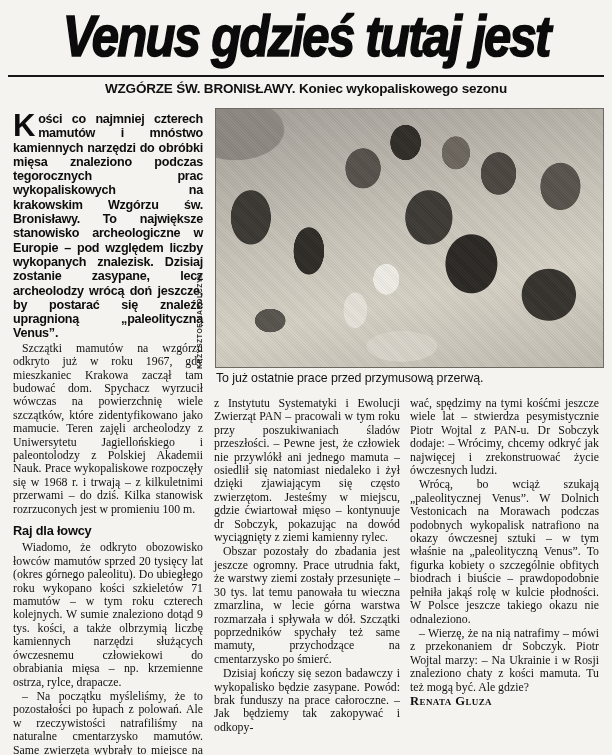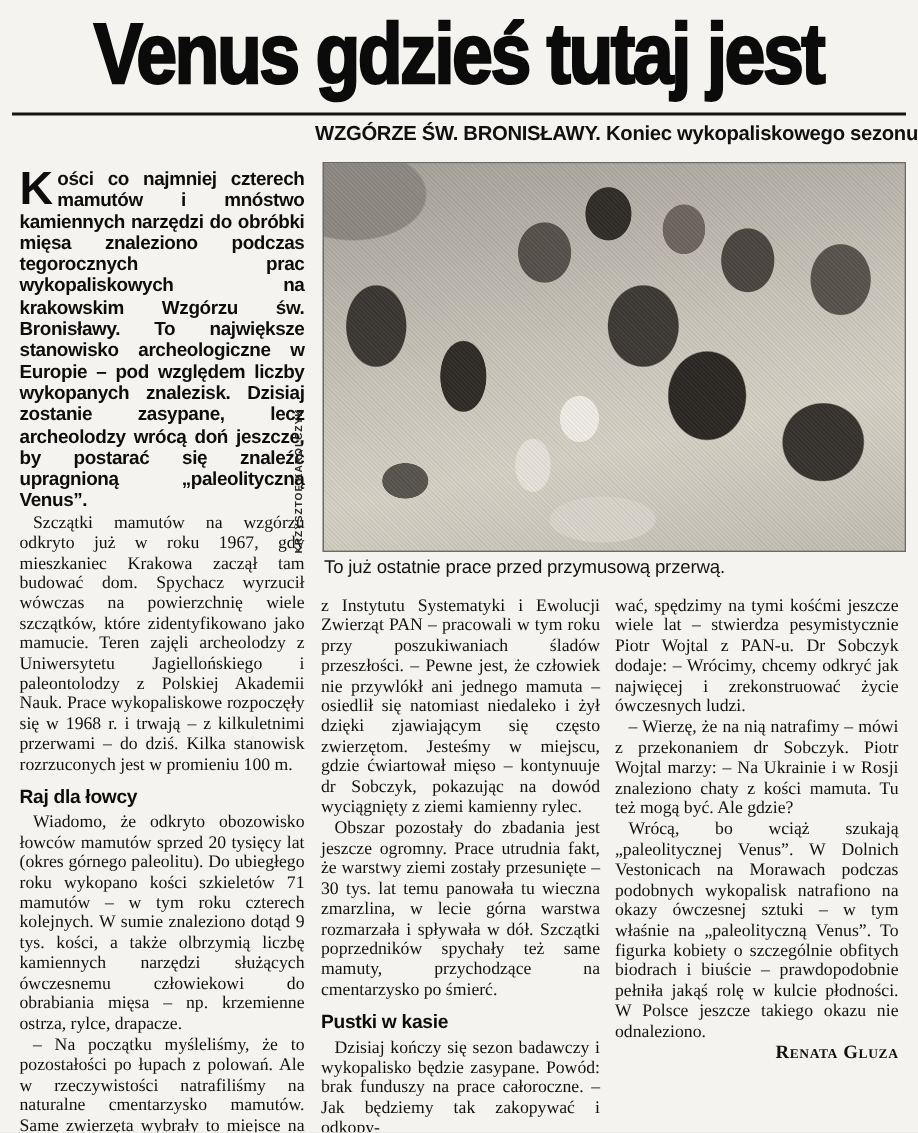--- a/index.html
+++ b/index.html
@@ -5,33 +5,34 @@
   html,body{margin:0;padding:0;background:#e8e6e1;}
   .page{
     position:relative;width:612px;height:755px;margin:0 auto;
     background:#f4f3ef;
     font-family:"Liberation Serif",serif;color:#121110;overflow:hidden;
   }
   
   .headline{
     position:absolute;top:1px;left:0;width:612px;text-align:center;
     white-space:nowrap;
+    font-style:italic;
   }
   .headline .hl-inner{
     display:inline-block;
     font-family:"Liberation Sans",sans-serif;
     font-weight:700;font-size:57px;letter-spacing:-2px;line-height:70px;
     transform:scaleX(0.86);transform-origin:50% 50%;
     -webkit-text-stroke:1.6px #0b0b0b;color:#0b0b0b;
   }
   .kicker-rule{
     position:absolute;top:75px;left:8px;width:596px;height:2px;background:#161616;
   }
   .kicker{
-    position:absolute;top:81px;left:0;width:612px;text-align:right;
+    position:absolute;top:81px;left:0;width:612px;text-align:center;
     font-family:"Liberation Sans",sans-serif;font-weight:700;font-size:13.5px;
     letter-spacing:-0.2px;color:#101010;
   }
   
   .col{position:absolute;font-size:11.8px;line-height:13.4px;text-align:justify;}
   .col p{margin:0 0 1px 0;}
   .col p.indent{text-indent:9px;}
   .col1{left:13px;top:112px;width:190px;}
   .col2{left:214px;top:397px;width:186px;}
   .col3{left:410px;top:397px;width:189px;}
@@ -81,21 +82,21 @@
     font-family:"Liberation Sans",sans-serif;font-weight:700;font-size:6.8px;
     letter-spacing:0.6px;color:#2a2a2a;text-align:left;white-space:nowrap;
   }
   .caption{
     position:absolute;left:216px;top:371px;width:388px;
     font-family:"Liberation Sans",sans-serif;
     font-size:12.4px;letter-spacing:-0.1px;color:#141414;
   }
   .byline{
     font-family:"Liberation Serif",serif;font-variant:small-caps;font-weight:700;
-    font-size:12.6px;text-align:right;letter-spacing:0.4px;margin-top:1px;
+    font-size:12.6px;letter-spacing:0.4px;margin-top:1px;
   }
 </style>
 </head>
 <body>
 
 <div class="page">
 
   <div class="headline">
     <span class="hl-inner">Venus gdzieś tutaj jest</span>
   </div>
@@ -113,24 +114,23 @@
 
   <div class="photo">
     <div class="grain"></div>
   </div>
   <div class="photo-credit">KRZYSZTOF KAROLCZYK</div>
   <div class="caption">To już ostatnie prace przed przymusową przerwą.</div>
 
   <div class="col col2">
     <p>z Instytutu Systematyki i Ewolucji Zwierząt PAN – pracowali w tym roku przy poszukiwaniach śladów przeszłości. – Pewne jest, że człowiek nie przywlókł ani jednego mamuta – osiedlił się natomiast niedaleko i żył dzięki zjawiającym się często zwierzętom. Jesteśmy w miejscu, gdzie ćwiartował mięso – kontynuuje dr Sobczyk, pokazując na dowód wyciągnięty z ziemi kamienny rylec.</p>
     <p class="indent">Obszar pozostały do zbadania jest jeszcze ogromny. Prace utrudnia fakt, że warstwy ziemi zostały przesunięte – 30 tys. lat temu panowała tu wieczna zmarzlina, w lecie górna warstwa rozmarzała i spływała w dół. Szczątki poprzedników spychały też same mamuty, przychodzące na cmentarzysko po śmierć.</p>
-    <div class="sect-head">Pustki w kasie</div>
     <p class="indent">Dzisiaj kończy się sezon badawczy i wykopalisko będzie zasypane. Powód: brak funduszy na prace całoroczne. – Jak będziemy tak zakopywać i odkopy-</p>
   </div>
 
   <div class="col col3">
     <p>wać, spędzimy na tymi kośćmi jeszcze wiele lat – stwierdza pesymistycznie Piotr Wojtal z PAN-u. Dr Sobczyk dodaje: – Wrócimy, chcemy odkryć jak najwięcej i zrekonstruować życie ówczesnych ludzi.</p>
+    <p class="indent">Wrócą, bo wciąż szukają „paleolitycznej Venus”. W Dolnich Vestonicach na Morawach podczas podobnych wykopalisk natrafiono na okazy ówczesnej sztuki – w tym właśnie na „paleolityczną Venus”. To figurka kobiety o szczególnie obfitych biodrach i biuście – prawdopodobnie pełniła jakąś rolę w kulcie płodności. W Polsce jeszcze takiego okazu nie odnaleziono.</p>
     <p class="indent">– Wierzę, że na nią natrafimy – mówi z przekonaniem dr Sobczyk. Piotr Wojtal marzy: – Na Ukrainie i w Rosji znaleziono chaty z kości mamuta. Tu też mogą być. Ale gdzie?</p>
-    <p class="indent">Wrócą, bo wciąż szukają „paleolitycznej Venus”. W Dolnich Vestonicach na Morawach podczas podobnych wykopalisk natrafiono na okazy ówczesnej sztuki – w tym właśnie na „paleolityczną Venus”. To figurka kobiety o szczególnie obfitych biodrach i biuście – prawdopodobnie pełniła jakąś rolę w kulcie płodności. W Polsce jeszcze takiego okazu nie odnaleziono.</p>
     <div class="byline">Renata Gluza</div>
   </div>
 
 </div>
 
 </body></html>

